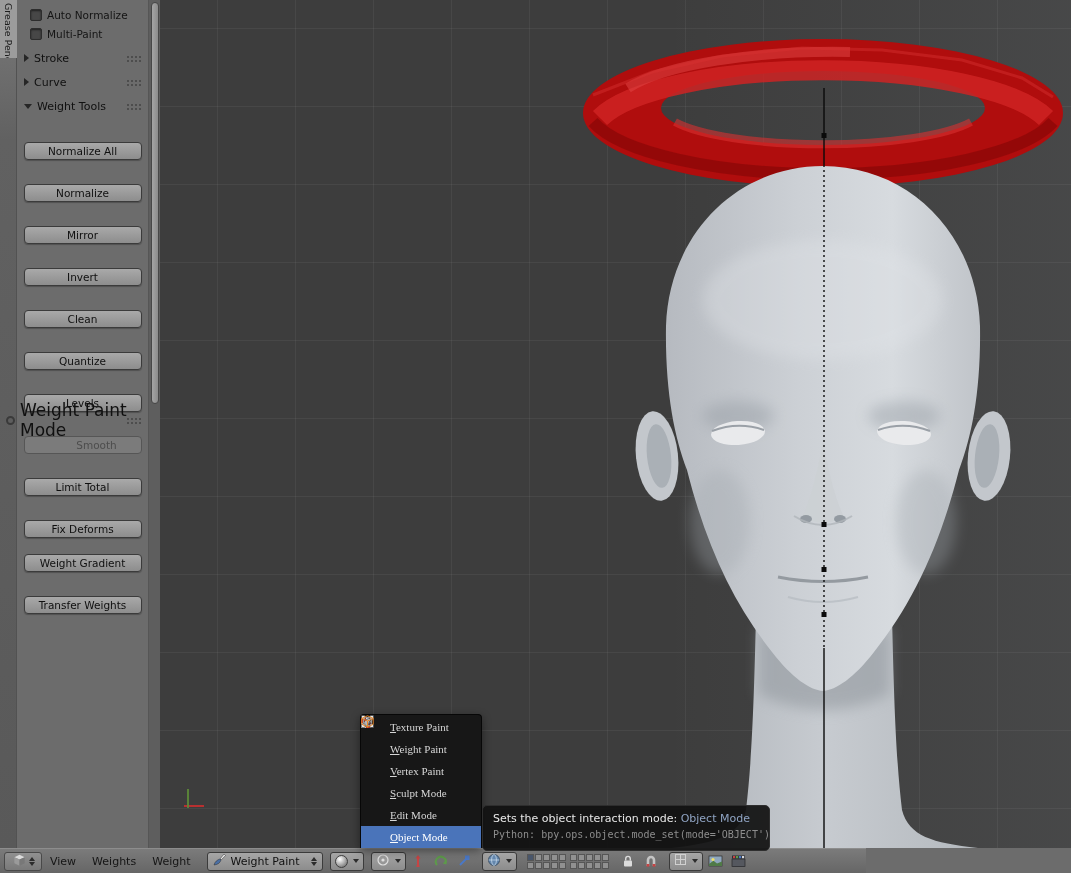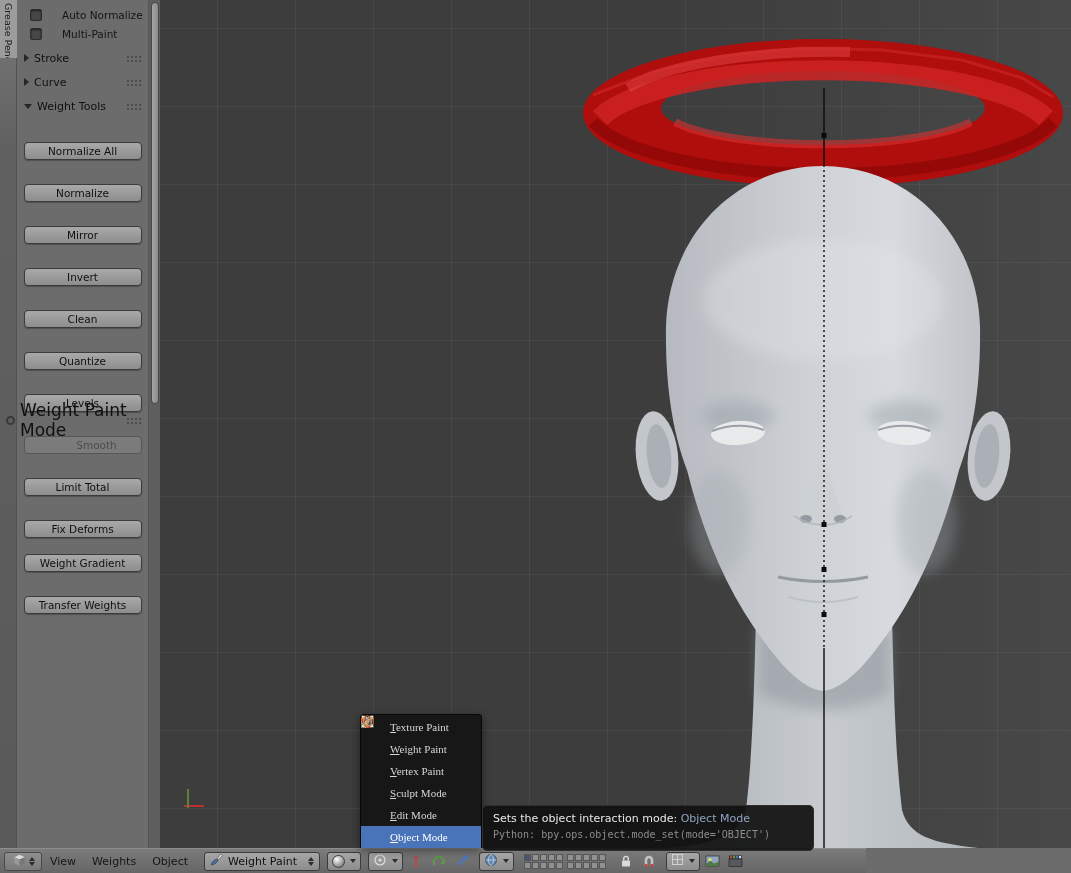--- a/index.html
+++ b/index.html
@@ -7,21 +7,21 @@
   body{font-family:"DejaVu Sans","Liberation Sans",sans-serif;background:#6c6c6c;}
   #app{position:relative;width:1071px;height:873px;overflow:hidden;background:#6c6c6c;font-size:11px;color:#1a1a1a;}
 
   
   #tabstrip{position:absolute;left:0;top:0;width:17px;height:848px;background:linear-gradient(#7a7a7a 0,#616161 140px,#595959 100%);border-right:1px solid #525252;}
   .vtab{position:absolute;left:0;top:0;width:17px;height:58px;background:#9c9c9c;overflow:hidden;display:flex;justify-content:center;}
   .vtab span{writing-mode:vertical-rl;font-size:9.5px;color:#1e1e1e;padding-top:3px;white-space:nowrap;}
 
   
   #toolshelf{position:absolute;left:17px;top:0;width:131px;height:848px;background:#6c6c6c;padding-top:4px;}
-  .optrow{display:flex;align-items:center;gap:20px;margin:3px 0 0 13px;height:16px;}
+  .optrow{display:flex;align-items:center;gap:5px;margin:3px 0 0 13px;height:16px;}
   .checkbox{width:12px;height:12px;background:#474747;border:1px solid #2d2d2d;border-radius:2px;box-shadow:inset 0 1px 2px rgba(0,0,0,.55);}
   .optrow .lbl{font-size:10.5px;color:#141414;}
   .panel-hdr{display:flex;align-items:center;height:16px;margin-top:8px;padding-left:7px;position:relative;}
   .panel-hdr:first-of-type{margin-top:13px;}
   .tri{width:0;height:0;margin-right:5px;flex:0 0 auto;}
   .tri.collapsed{border-left:5px solid #262626;border-top:4px solid transparent;border-bottom:4px solid transparent;}
   .tri.expanded{border-top:5px solid #262626;border-left:4px solid transparent;border-right:4px solid transparent;}
   .panel-hdr .lbl{font-size:11px;color:#101010;}
   .grip{position:absolute;right:5px;top:5px;width:17px;height:8px;background-image:radial-gradient(circle,#474747 1px,transparent 1.3px);background-size:4px 4px;opacity:.85;}
   .btncol{display:flex;flex-direction:column;align-items:center;margin-top:8px;}
@@ -49,21 +49,21 @@
 
   
   #mode-menu{position:absolute;left:200px;top:714px;width:122px;background:#171717;border:1px solid #070707;border-bottom:none;border-radius:4px 4px 0 0;z-index:5;box-shadow:0 3px 10px rgba(0,0,0,.45);padding-top:1px;}
   .mitem{height:22px;display:flex;align-items:center;gap:9px;padding:0 8px 0 6px;color:#d6d6d6;cursor:default;font-family:Liberation Serif, serif;}
   .mitem .micon{width:14px;height:14px;flex:0 0 auto;display:flex;align-items:center;justify-content:center;}
   .mitem .lbl{display:inline-block;font-size:11px;}
   .mitem .lbl::first-letter{text-decoration:underline;}
   .mitem.active{background:#4a74ba;color:#ffffff;}
 
   
-  #tooltip{position:absolute;left:322px;top:805px;width:332px;height:46px;background:rgba(17,17,17,0.93);border:1px solid #2e2e2e;border-radius:5px;padding:6px 10px;z-index:6;}
+  #tooltip{position:absolute;left:322px;top:805px;width:288px;height:46px;background:rgba(17,17,17,0.93);border:1px solid #2e2e2e;border-radius:5px;padding:6px 10px;z-index:6;}
   #tooltip .l1{font-size:11px;color:#e9e9e9;white-space:nowrap;}
   #tooltip .l1 .val{color:#8fa3c2;}
   #tooltip .l2{font-family:"DejaVu Sans Mono","Liberation Mono",monospace;font-size:10px;color:#8d8d8d;margin-top:4px;white-space:nowrap;}
 
   
   #header{position:absolute;left:0;top:848px;width:866px;height:25px;background:linear-gradient(#7b7b7b,#666666);border-top:1px solid #8d8d8d;display:flex;align-items:center;padding:0 4px;}
   .hbtn{height:19px;display:flex;align-items:center;justify-content:center;border-radius:3px;cursor:default;}
   .editor-btn{width:38px;background:linear-gradient(#909090,#797979);border:1px solid #494949;gap:2px;}
   .hmenu{padding:0 8px;color:#151515;font-size:11px;}
   .hmenu:first-of-type{margin-left:12px;}
@@ -311,21 +311,21 @@
         </span>
     </div>
 
     <div class="hbtn hmenu">
         <span>View</span>
       </div>
     <div class="hbtn hmenu">
         <span>Weights</span>
       </div>
     <div class="hbtn hmenu">
-        <span>Object</span>
+        <span>Weight</span>
       </div>
 
     <div class="hbtn mode-btn">
       <span>
         <svg width="13" height="13" viewBox="0 0 13 13">
             <path d="M7 6 L11 1 L12.6 2.6 L8 7 Z" fill="#e6e6e6" stroke="#2e2e2e" stroke-width="0.5"></path>
             <path d="M1 12 C2 8.5 4 7 7 6 L8 7 C7 10 5 11.5 1 12 Z" fill="#4a6fa5" stroke="#2e2e2e" stroke-width="0.5"></path>
           </svg>
       </span>
       <span>Weight Paint</span>

